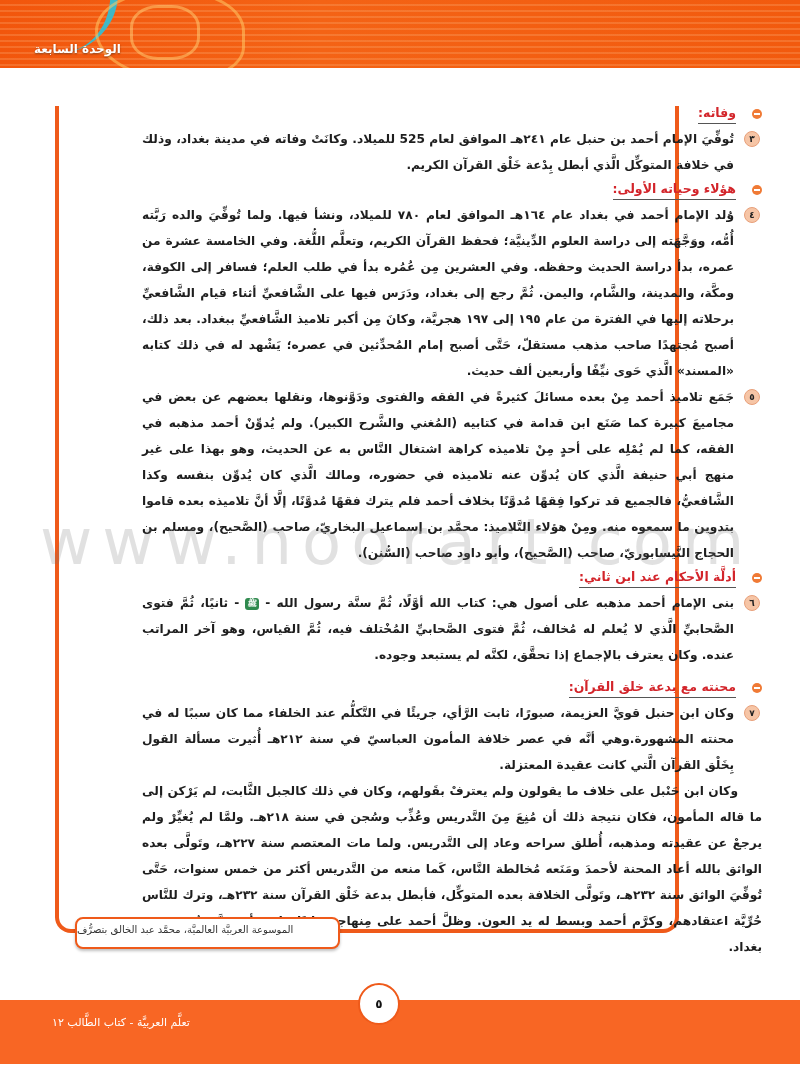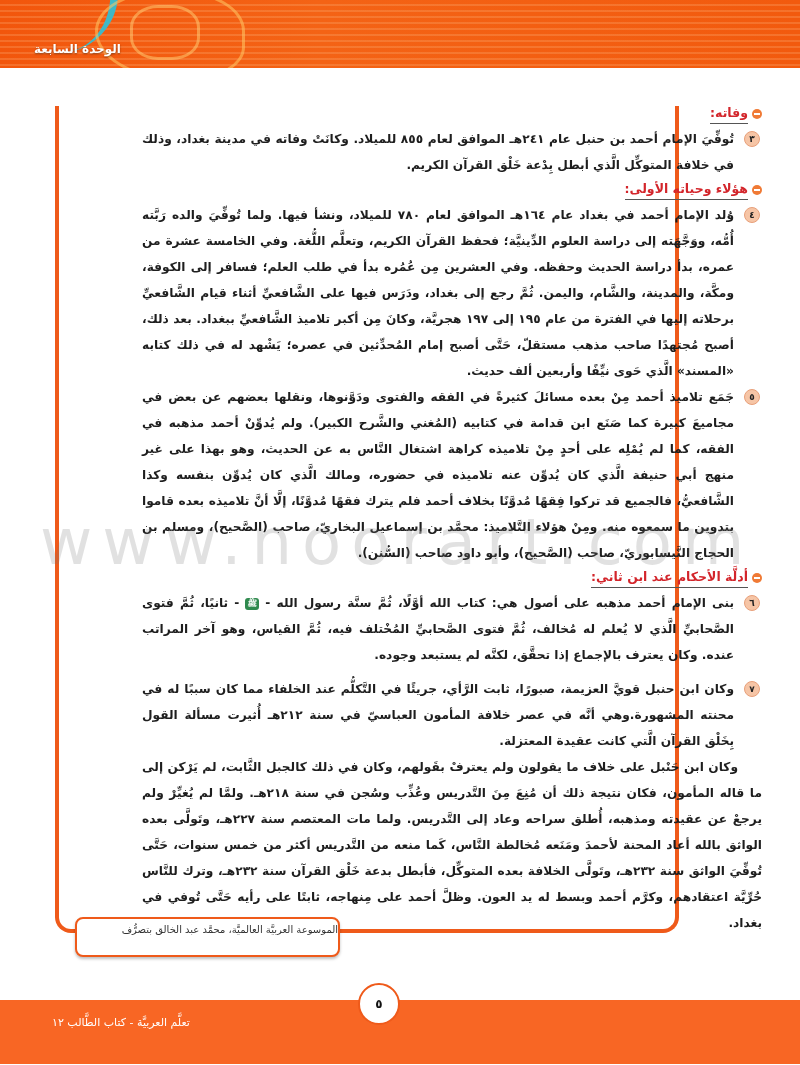--- a/index.html
+++ b/index.html
@@ -38,21 +38,21 @@
       border-left: 4px solid #ef5a1a; border-right: 4px solid #ef5a1a; border-bottom: 4px solid #ef5a1a;
       border-radius: 0 0 16px 16px;
     }
     .content {
       position: absolute; left: 62px; top: 102px; width: 700px;
       direction: rtl; text-align: justify;
       font-family: "DejaVu Sans", sans-serif; font-size: 12.2px; line-height: 26px; font-weight: bold;
       color: #1e1e1e;
     }
     .section-heading {
-      display: flex; align-items: center; gap: 4px;
+      display: flex; align-items: center; gap: 16px;
       color: #d3252b; font-size: 12.5px; line-height: 18px; margin: 2px 0 2px 0;
     }
     .section-heading .label { border-bottom: 1px solid #555; padding-bottom: 1px; }
     .heading-icon {
       width: 10px; height: 10px; border-radius: 50%;
       background: #f07a35; position: relative; flex: 0 0 auto;
     }
     .heading-icon::after {
       content: ""; position: absolute; left: 2px; right: 2px; top: 4px; height: 2px; background: #fff;
     }
@@ -60,24 +60,24 @@
     .para.cont { padding-right: 0; text-indent: 24px; }
     .num-badge {
       position: absolute; right: 2px; top: 5px; width: 16px; height: 16px; border-radius: 50%;
       background: #f6c5a6; border: 1px solid #e8a07a;
       font-size: 9px; line-height: 15px; text-align: center; color: #222;
     }
     .gap { height: 8px; }
 
     
     .citation {
-      position: absolute; left: 75px; top: 917px; width: 265px; height: 40px;
+      position: absolute; left: 75px; top: 917px; width: 265px; height: 32px;
       background: #ffffff; border: 2px solid #ef5a1a; border-radius: 8px;
       box-shadow: 0 2px 3px rgba(0,0,0,0.25);
-      direction: rtl; text-align: right;
+      direction: rtl; text-align: left;
       font-family: "DejaVu Sans", sans-serif; font-size: 10px; line-height: 22px; color: #333;
     }
 
     
     .footer {
       position: absolute; left: 0; top: 1000px; width: 800px; height: 64px; background: #f86624;
     }
     .footer .book-title {
       position: absolute; left: 52px; top: 16px; direction: rtl;
       font-family: "DejaVu Sans", sans-serif; font-size: 11px; color: #ffffff;
@@ -112,21 +112,21 @@
 <div class="content-box"></div>
 
 <div class="content">
 
   <div class="section-heading">
     <span class="heading-icon"></span>
     <span class="label">وفاته:</span>
   </div>
   <div class="para">
     <span class="num-badge">٣</span>
-    <span>تُوفِّيَ الإمام أحمد بن حنبل عام ٢٤١هـ الموافق لعام ٨٥٥ للميلاد. وكانَتْ وفاته في مدينة بغداد، وذلك في خلافة المتوكِّل الَّذي أبطل بِدْعة خَلْق القرآن الكريم.</span>
+    <span>تُوفِّيَ الإمام أحمد بن حنبل عام ٢٤١هـ الموافق لعام 525 للميلاد. وكانَتْ وفاته في مدينة بغداد، وذلك في خلافة المتوكِّل الَّذي أبطل بِدْعة خَلْق القرآن الكريم.</span>
   </div>
 
   <div class="section-heading">
     <span class="heading-icon"></span>
     <span class="label">هؤلاء وحياته الأولى:</span>
   </div>
   <div class="para">
     <span class="num-badge">٤</span>
     <span>وُلد الإمام أحمد في بغداد عام ١٦٤هـ الموافق لعام ٧٨٠ للميلاد، ونشأ فيها. ولما تُوفِّيَ والده رَبَّته أُمُّه، ووَجَّهَته إلى دراسة العلوم الدِّينيَّة؛ فحفظ القرآن الكريم، وتعلَّم اللُّغة. وفي الخامسة عشرة من عمره، بدأ دراسة الحديث وحفظه. وفي العشرين مِن عُمُره بدأ في طلب العلم؛ فسافر إلى الكوفة، ومكَّة، والمدينة، والشَّام، واليمن. ثُمَّ رجع إلى بغداد، ودَرَس فيها على الشَّافعيِّ أثناء قيام الشَّافعيِّ برحلاته إليها في الفترة من عام ١٩٥ إلى ١٩٧ هجريَّة، وكانَ مِن أكبر تلاميذ الشَّافعيِّ ببغداد. بعد ذلك، أصبح مُجتهدًا صاحب مذهب مستقلّ، حَتَّى أصبح إمام المُحدِّثين في عصره؛ يَشْهد له في ذلك كتابه «المسند» الَّذي حَوى نيِّفًا وأربعين ألف حديث.</span>
   </div>
@@ -142,20 +142,24 @@
   </div>
   <div class="para">
     <span class="num-badge">٦</span>
     <span>بنى الإمام أحمد مذهبه على أصول هي: كتاب الله أوَّلًا، ثُمَّ سنَّة رسول الله -</span>
     <span class="salla">ﷺ</span>
     <span>- ثانيًا، ثُمَّ فتوى الصَّحابيِّ الَّذي لا يُعلم له مُخالف، ثُمَّ فتوى الصَّحابيِّ المُخْتلف فيه، ثُمَّ القياس، وهو آخر المراتب عنده. وكان يعترف بالإجماع إذا تحقَّق، لكنَّه لم يستبعد وجوده.</span>
   </div>
 
   <div class="gap"></div>
 
+  <div class="section-heading">
+    <span class="heading-icon"></span>
+    <span class="label">محنته مع بدعة خلق القرآن:</span>
+  </div>
   <div class="para">
     <span class="num-badge">٧</span>
     <span>وكان ابن حنبل قويَّ العزيمة، صبورًا، ثابت الرَّأي، جريئًا في التَّكلُّم عند الخلفاء مما كان سببًا له في محنته المشهورة.وهي أنَّه في عصر خلافة المأمون العباسيّ في سنة ٢١٢هـ أُثيرت مسألة القول بِخَلْق القرآن الَّتي كانت عقيدة المعتزلة.</span>
   </div>
   <div class="para cont">
     <span>وكان ابن حَنْبل على خلاف ما يقولون ولم يعترفْ بقَولهم، وكان في ذلك كالجبل الثَّابت، لم يَرْكن إلى ما قاله المأمون، فكان نتيجة ذلك أن مُنِعَ مِنَ التَّدريس وعُذِّب وسُجن في سنة ٢١٨هـ. ولمَّا لم يُغيِّرْ ولم يرجعْ عن عقيدته ومذهبه، أُطلق سراحه وعاد إلى التَّدريس. ولما مات المعتصم سنة ٢٢٧هـ، وتَولَّى بعده الواثق بالله أعاد المحنة لأحمدَ ومَنَعه مُخالطة النَّاس، كَما منعه من التَّدريس أكثر من خمس سنوات، حَتَّى تُوفِّيَ الواثق سنة ٢٣٢هـ، وتَولَّى الخلافة بعده المتوكِّل، فأبطل بدعة خَلْق القرآن سنة ٢٣٢هـ، وترك للنَّاس حُرِّيَّة اعتقادهم، وكرَّم أحمد وبسط له يد العون. وظلَّ أحمد على مِنهاجه، ثابتًا على رأيه حَتَّى تُوفي في بغداد.</span>
   </div>
 </div>
 
 <div class="citation">الموسوعة العربيَّة العالميَّة، محمَّد عبد الخالق بتصرُّف</div>

